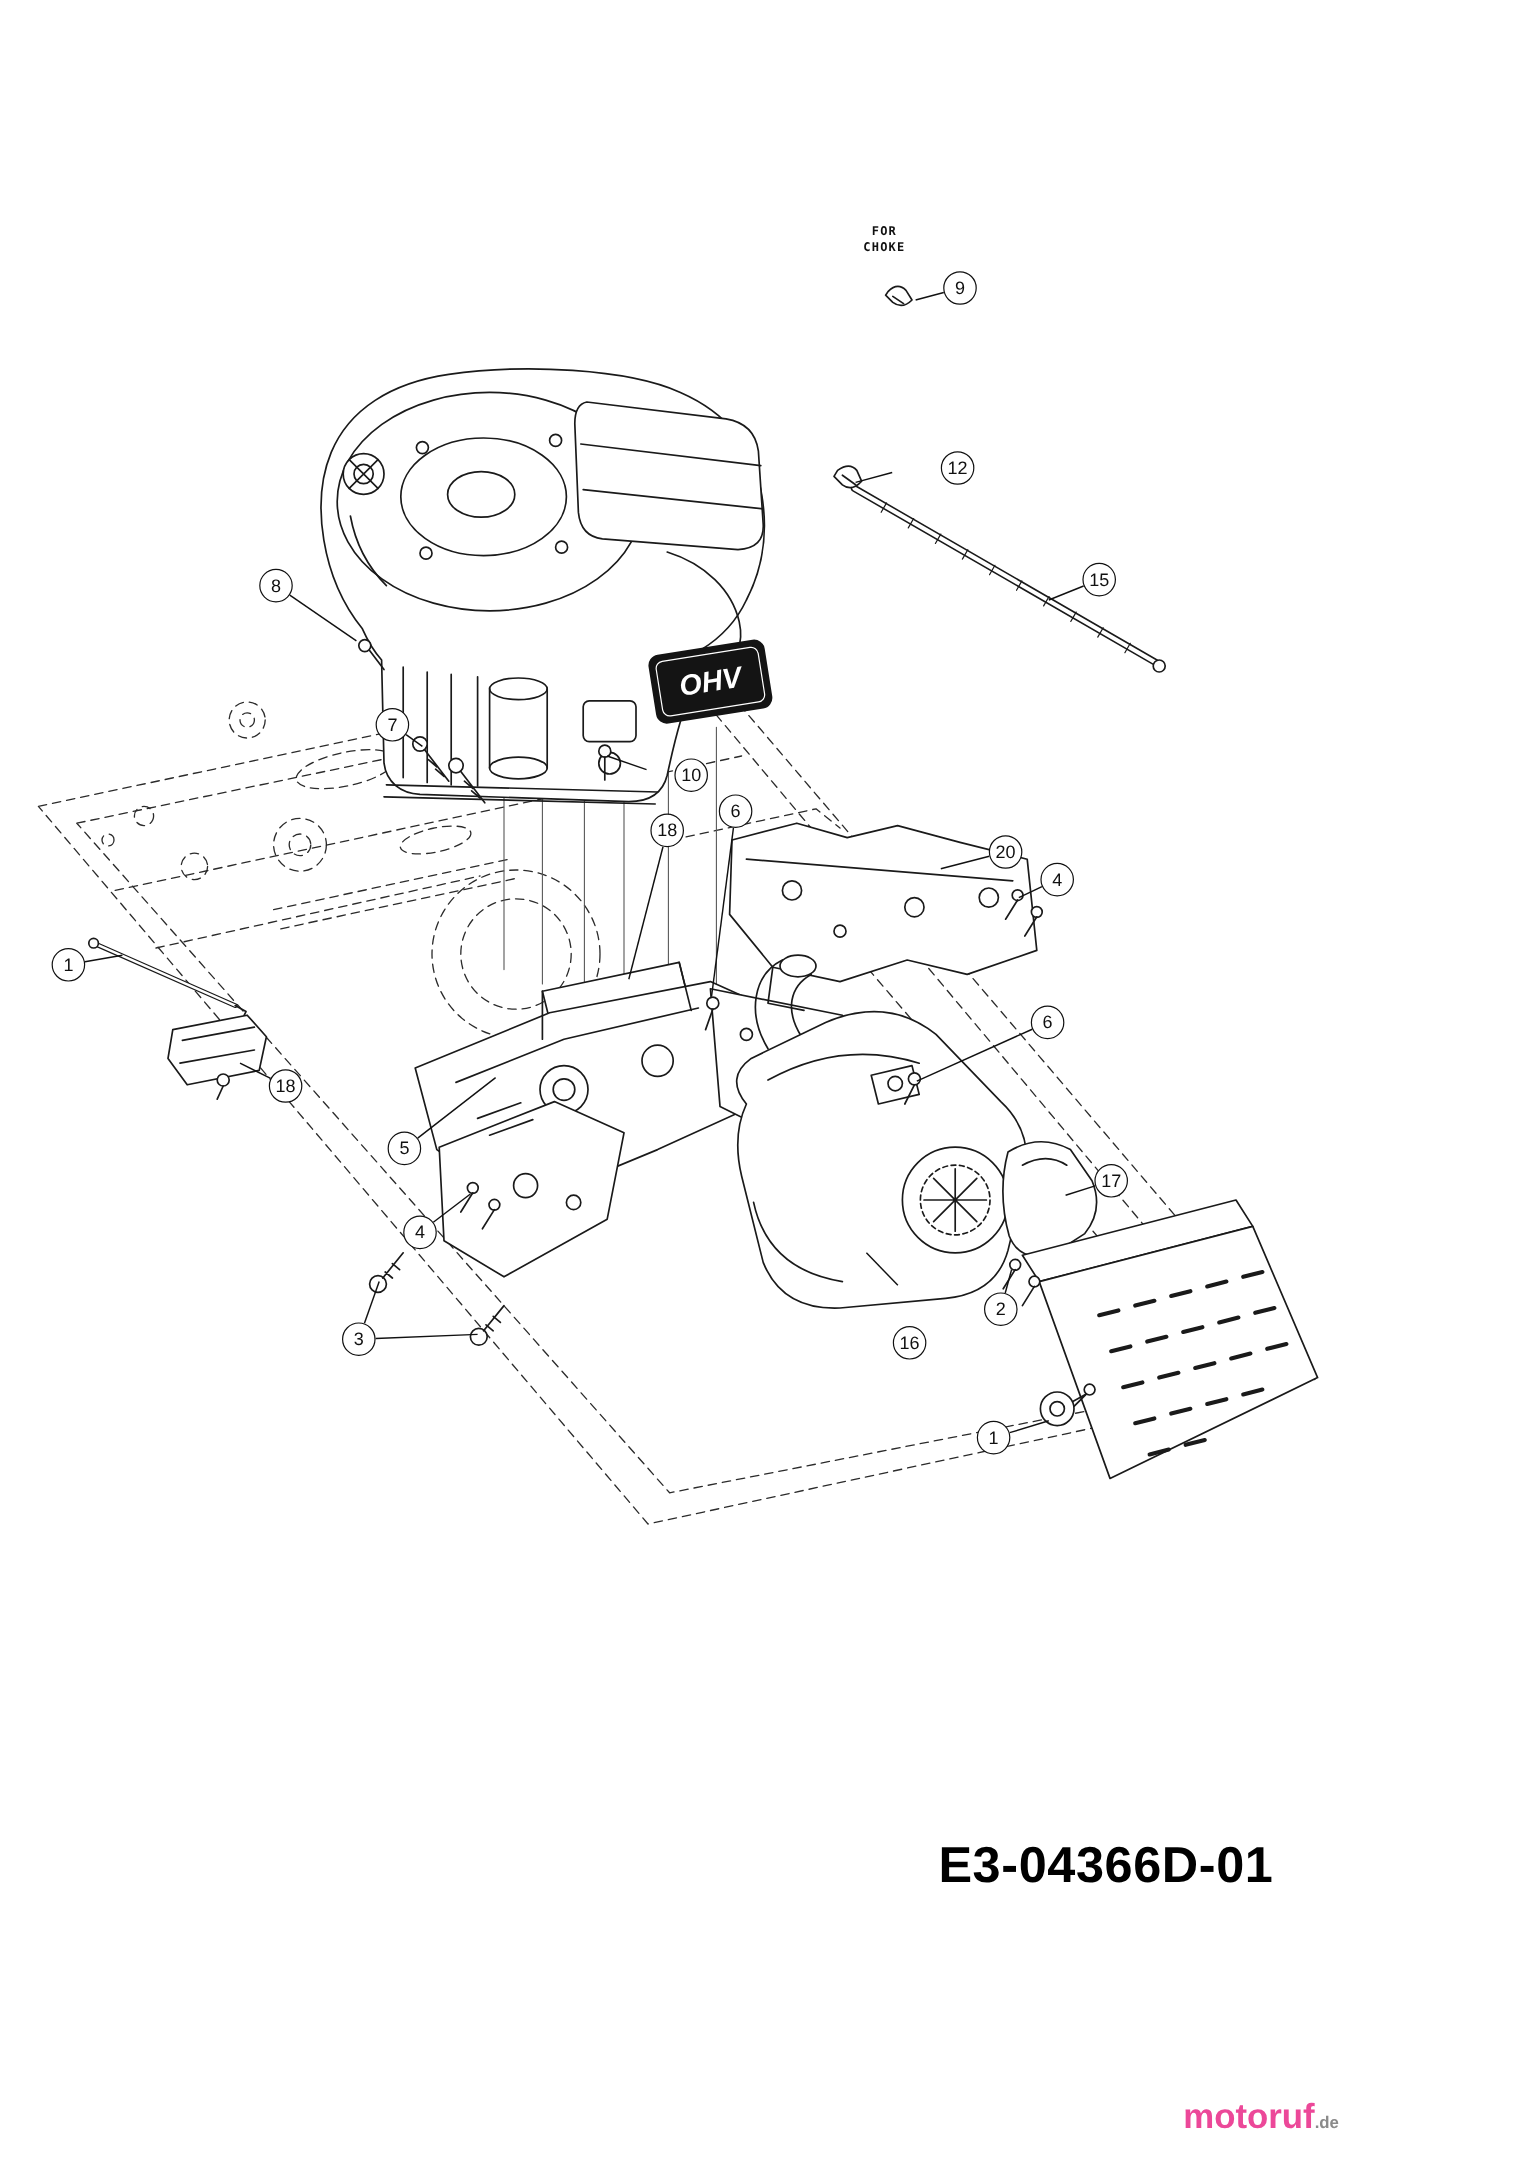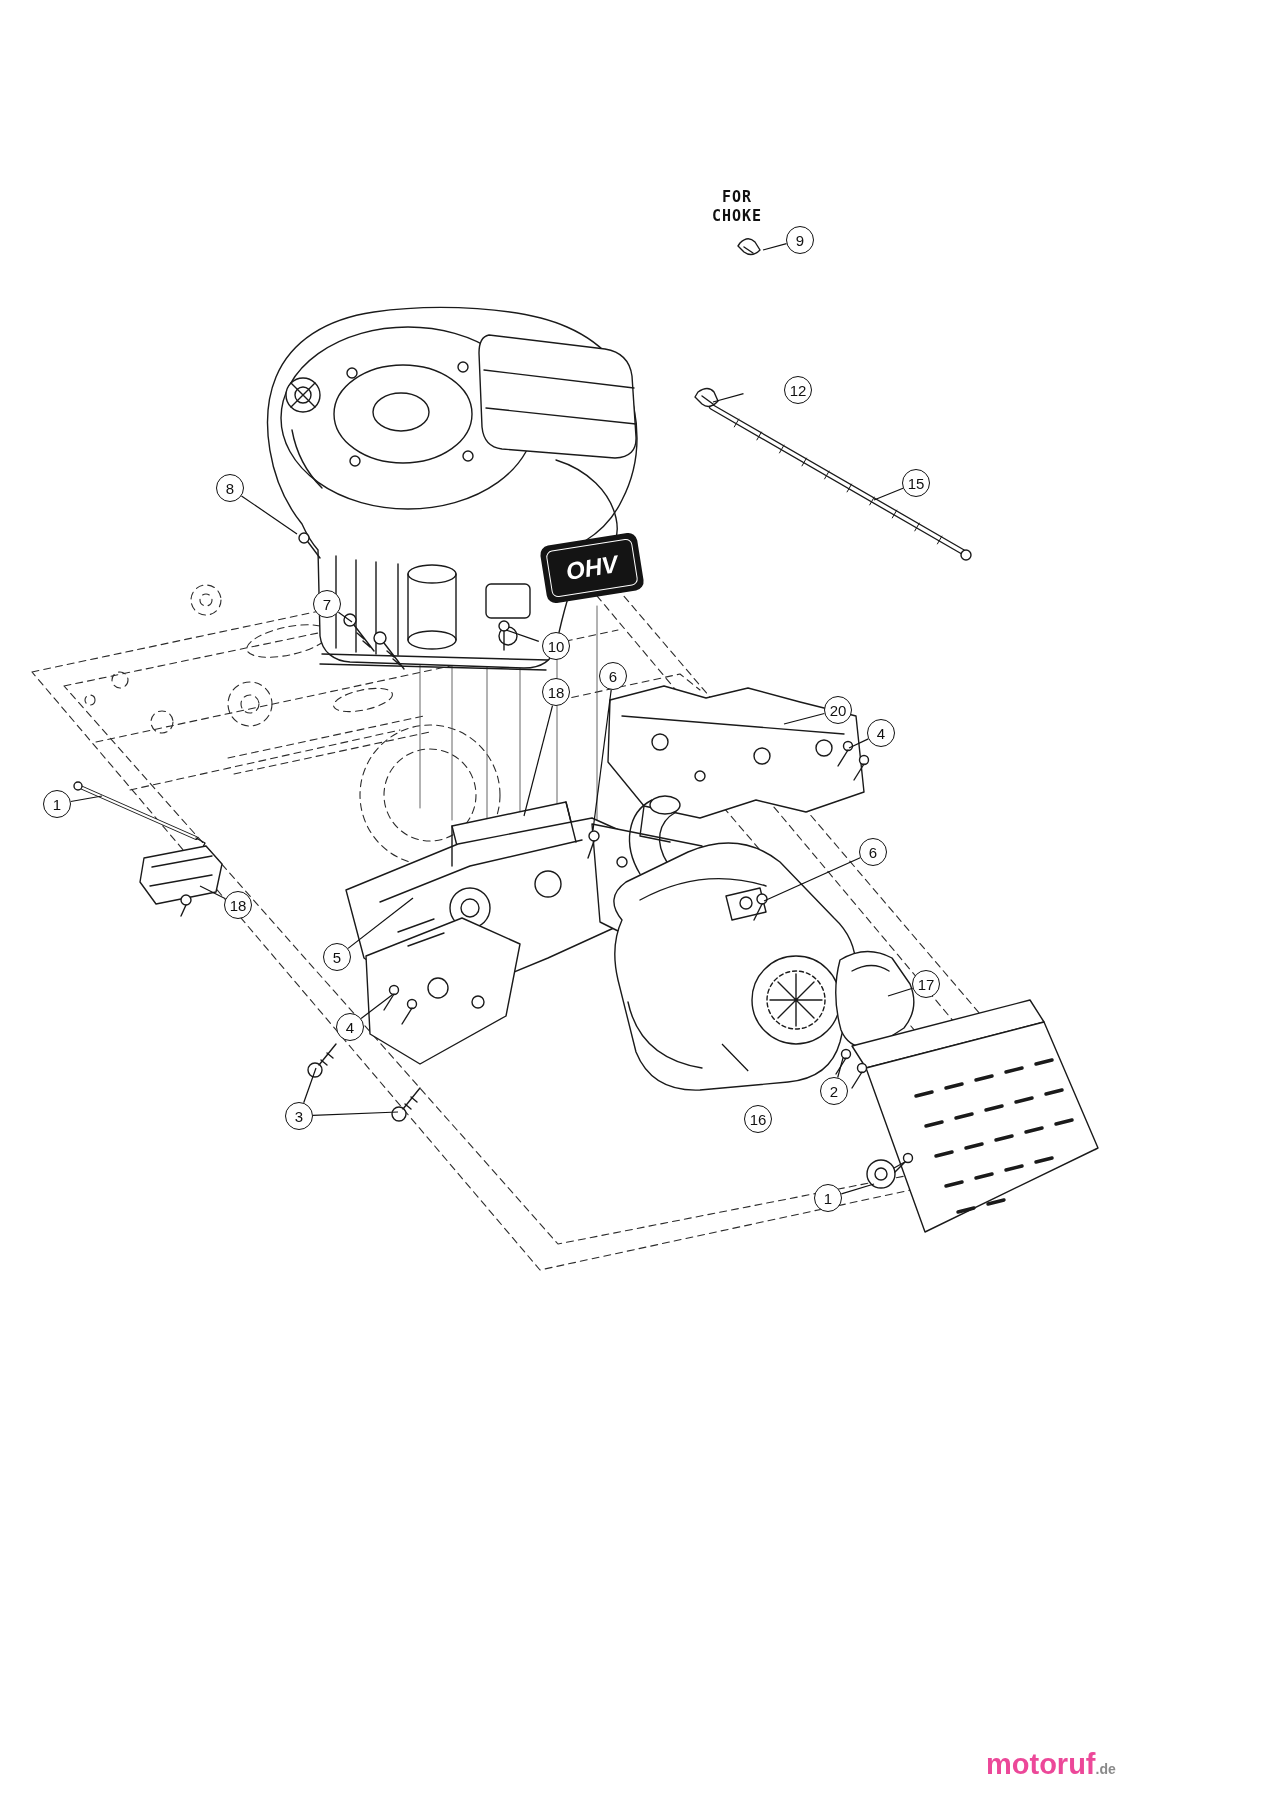--- a/index.html
+++ b/index.html
@@ -10,21 +10,21 @@
   svg.layer{display:block;}
   #leader-svg line{stroke:#111111;stroke-width:1.2;}
   .callout{
     position:absolute;width:28px;height:28px;margin:-14px 0 0 -14px;
     border:1.6px solid #111;border-radius:50%;background:#fff;
     display:flex;align-items:center;justify-content:center;
     font-size:15px;line-height:1;color:#111;box-sizing:border-box;
   }
   .choke-label{
     position:absolute;left:702px;top:188px;width:70px;text-align:center;
-    font-family:"DejaVu Sans Mono",monospace;font-size:15px;font-weight:bold;
+    font-family:"DejaVu Sans Mono",monospace;font-size:10px;font-weight:bold;
     letter-spacing:1px;line-height:1.25;color:#111;
   }
   .part-number{
     position:absolute;left:782px;top:1530px;font-size:42px;font-weight:bold;
     letter-spacing:0.5px;color:#000;
   }
   .logo{position:absolute;left:986px;top:1748px;font-weight:bold;white-space:nowrap;}
   .logo-main{color:#ec4899;font-size:29px;}
   .logo-suffix{color:#8a8a8a;font-size:14px;}
 </style>
@@ -265,21 +265,21 @@
       <line x1="313.0" y1="1115.4" x2="398" y2="1112"></line>
       <line x1="841.4" y1="1193.9" x2="874" y2="1184"></line>
     </svg>
 
   <div id="callout-layer" class="layer">
       <div class="callout" style="left: 800px; top: 240px;">9</div>
       <div class="callout" style="left: 757px; top: 390px; margin-left: 27px;">12</div>
       <div class="callout" style="left: 916px; top: 483px;">15</div>
       <div class="callout" style="left: 230px; top: 488px;">8</div>
       <div class="callout" style="left: 327px; top: 604px;">7</div>
-      <div class="callout" style="left: 556px; top: 646px;">10</div>
+      <div class="callout" style="left: 576px; top: 646px;">10</div>
       <div class="callout" style="left: 613px; top: 676px;">6</div>
       <div class="callout" style="left: 556px; top: 692px;">18</div>
       <div class="callout" style="left: 838px; top: 710px;">20</div>
       <div class="callout" style="left: 881px; top: 733px;">4</div>
       <div class="callout" style="left: 57px; top: 804px;">1</div>
       <div class="callout" style="left: 873px; top: 852px;">6</div>
       <div class="callout" style="left: 238px; top: 905px;">18</div>
       <div class="callout" style="left: 337px; top: 957px;">5</div>
       <div class="callout" style="left: 926px; top: 984px;">17</div>
       <div class="callout" style="left: 350px; top: 1027px;">4</div>
@@ -287,18 +287,19 @@
       <div class="callout" style="left: 834px; top: 1091px;">2</div>
       <div class="callout" style="left: 299px; top: 1116px;">3</div>
       <div class="callout" style="left: 828px; top: 1198px;">1</div>
     </div>
 
   <div class="choke-label">
     <div>FOR</div>
     <div>CHOKE</div>
   </div>
 
+  <div class="part-number">E3-04366D-01</div>
 
   <div class="logo">
     <span class="logo-main">motoruf</span><span class="logo-suffix">.de</span>
   </div>
 
 </div>
 
 </body></html>

